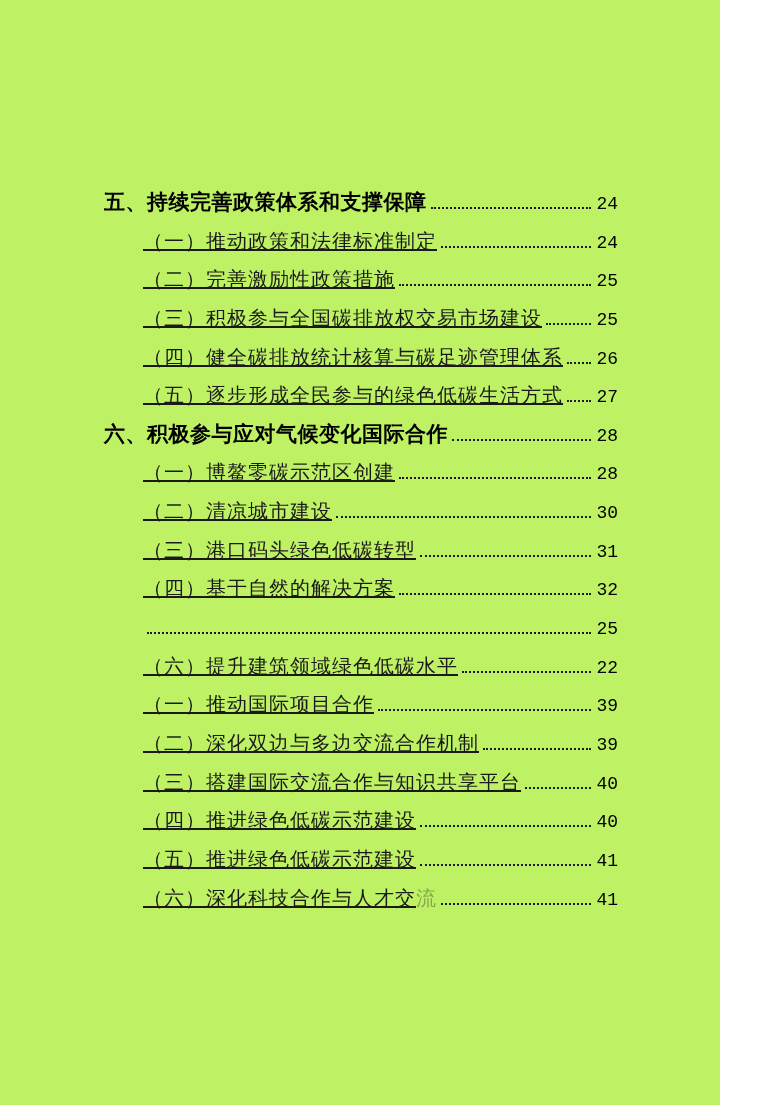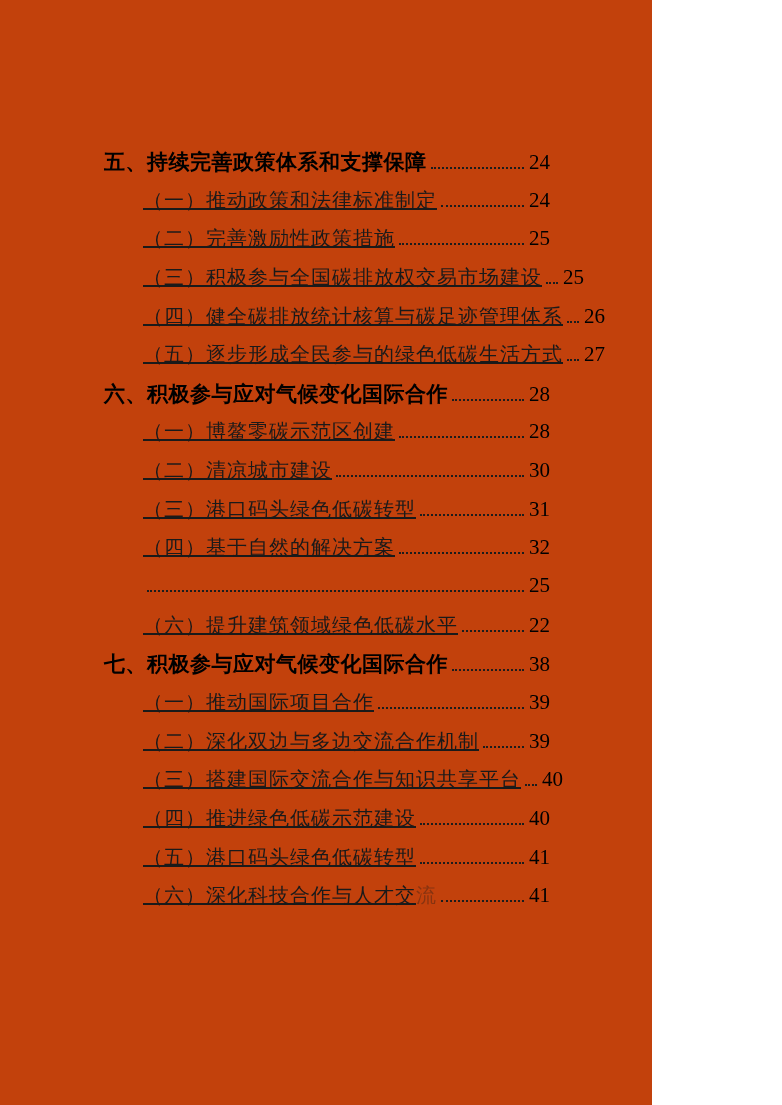--- a/index.html
+++ b/index.html
@@ -4,22 +4,22 @@
 <style>
   * { margin: 0; padding: 0; box-sizing: border-box; }
   html, body {
     width: 782px; height: 1105px;
     background: #ffffff;
     overflow: hidden;
     font-family: "Liberation Serif", serif;
   }
   .page {
     position: relative;
-    width: 652px; height: 1105px;
-    background: #c2410c;
+    width: 720px; height: 1105px;
+    background: #bef264;
   }
   .toc {
     position: absolute;
     left: 104px;
     right: 102px;
     top: 141px;
   }
   .toc-row {
     display: flex;
     align-items: baseline;
@@ -52,24 +52,25 @@
     letter-spacing: 1px;
   }
   .leader {
     flex: 1 1 auto;
     min-width: 12px;
     height: 2px;
     border-bottom: 2.2px dotted #1c1c1c;
     margin: 0 3px 0 4px;
   }
   .toc-page {
-    font-family: Liberation Serif, serif;
-    font-size: 21px;
+    font-family: Liberation Mono, monospace;
+    font-size: 18px;
     color: #000000;
     margin-left: 2px;
+    margin-top: 46px;
   }
 </style>
 </head>
 <body>
 
 <div class="page">
   <div class="toc" id="toc-list">
       <div class="toc-row level-1">
     <span class="toc-label">五、持续完善政策体系和支撑保障</span>
 
@@ -140,26 +141,20 @@
 
     <span class="leader"></span>
     <span class="toc-page">25</span>
   </div>
       <div class="toc-row level-2">
     <span class="toc-label">（六）提升建筑领域绿色低碳水平</span>
 
     <span class="leader"></span>
     <span class="toc-page">22</span>
   </div>
-      <div class="toc-row level-1">
-    <span class="toc-label">七、积极参与应对气候变化国际合作</span>
-
-    <span class="leader"></span>
-    <span class="toc-page">38</span>
-  </div>
       <div class="toc-row level-2">
     <span class="toc-label">（一）推动国际项目合作</span>
 
     <span class="leader"></span>
     <span class="toc-page">39</span>
   </div>
       <div class="toc-row level-2">
     <span class="toc-label">（二）深化双边与多边交流合作机制</span>
 
     <span class="leader"></span>
@@ -171,21 +166,21 @@
     <span class="leader"></span>
     <span class="toc-page">40</span>
   </div>
       <div class="toc-row level-2">
     <span class="toc-label">（四）推进绿色低碳示范建设</span>
 
     <span class="leader"></span>
     <span class="toc-page">40</span>
   </div>
       <div class="toc-row level-2">
-    <span class="toc-label">（五）港口码头绿色低碳转型</span>
+    <span class="toc-label">（五）推进绿色低碳示范建设</span>
 
     <span class="leader"></span>
     <span class="toc-page">41</span>
   </div>
       <div class="toc-row level-2">
     <span class="toc-label">（六）深化科技合作与人才交</span>
     <span class="toc-label-faded">流</span>
     <span class="leader"></span>
     <span class="toc-page">41</span>
   </div>

